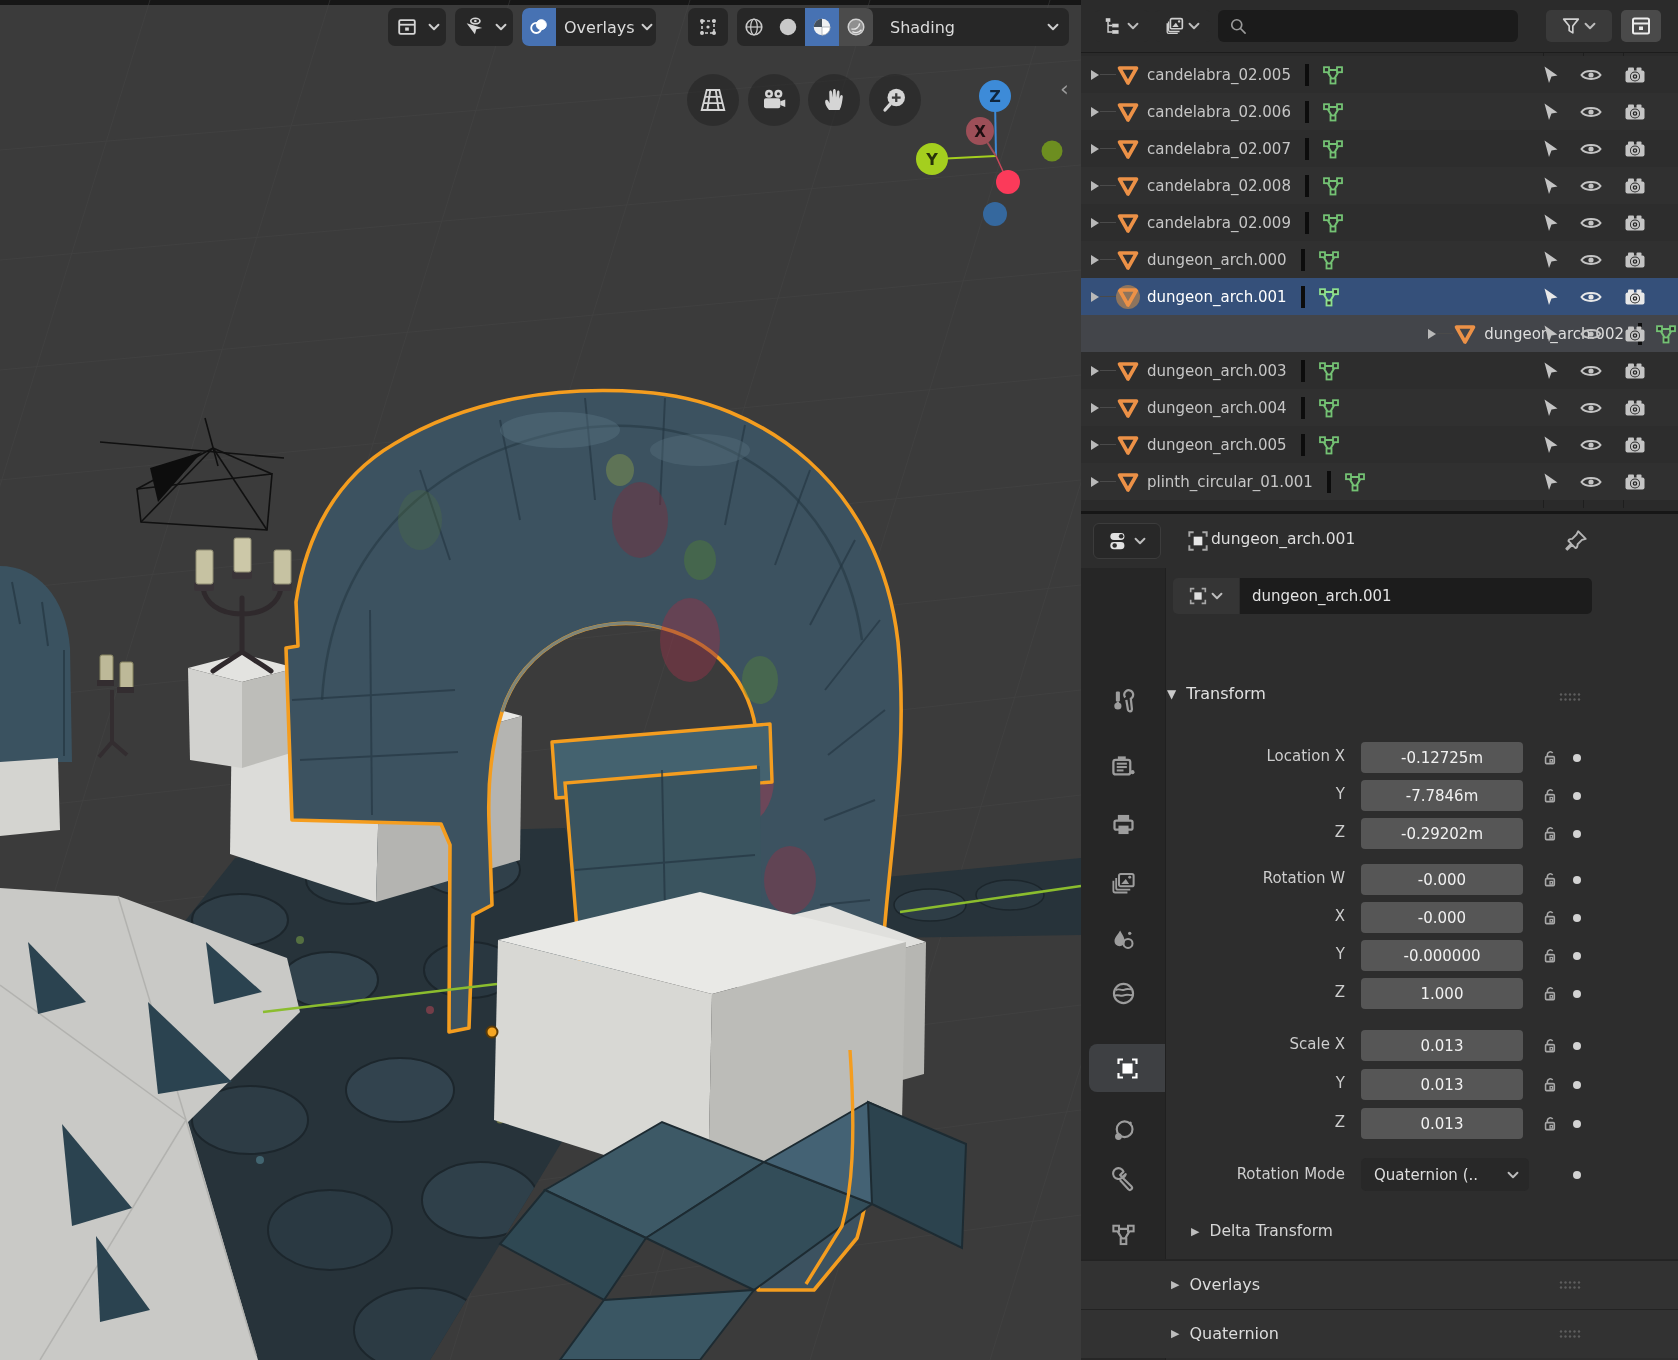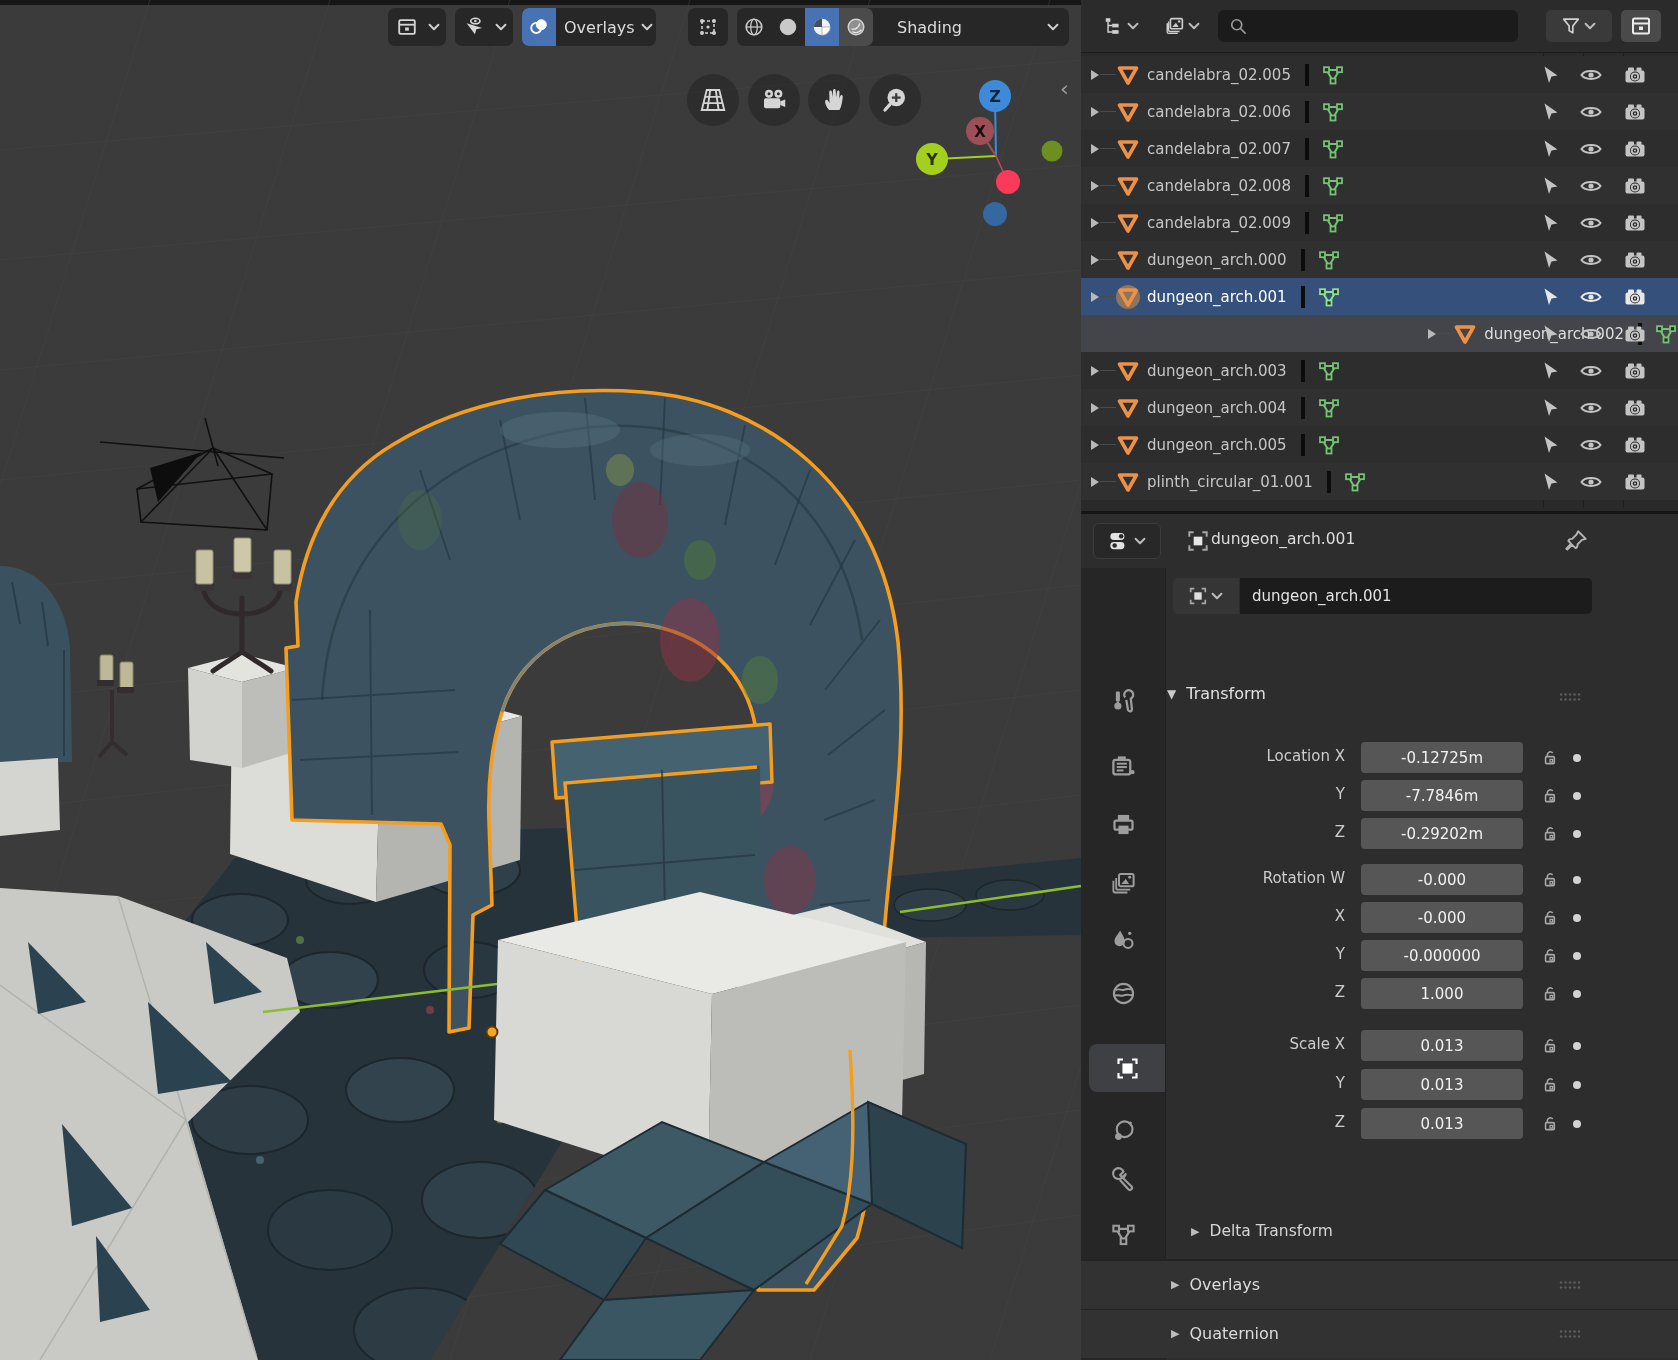--- a/index.html
+++ b/index.html
@@ -407,21 +407,21 @@
             <path d="M12,12 L12,3 A9,9 0 0 0 3,12 Z" fill="#45505c"></path>
             <path d="M12,12 L21,12 A9,9 0 0 1 12,21 Z" fill="#ffffff" stroke="#9aa2aa" stroke-width=".8"></path>
           </svg>
       </span>
       <span class="sphere-btn lit">
         <svg width="22" height="22" viewBox="0 0 24 24">
             <circle cx="12" cy="12" r="8.5" fill="#8f8f8f" stroke="#d2d2d2" stroke-width="1.6"></circle>
             <path d="M8,17 A8,8 0 0 0 18,15 M7,14 A7,7 0 0 0 16,8" fill="none" stroke="#e4e4e4" stroke-width="1.6"></path>
           </svg>
       </span>
-      <span class="vp-label" style="padding-left:24px">Shading</span>
+      <span class="vp-label" style="padding-left:17px">Shading</span>
       <svg class="chev" viewBox="0 0 18 18" style="color:#cfcfcf;margin-left:auto;margin-right:8px">
           <use href="#s-chev"></use>
         </svg>
     </div>
 
     <div class="vp-tool" style="left:687px;top:74px">
       <svg width="30" height="30" viewBox="0 0 24 24">
           <path d="M7,4 H17 L21,20 H3 Z M9.8,4 L7.5,20 M14.2,4 L16.5,20 M6,9.5 H18 M4.8,14.5 H19.2" fill="none" stroke="#d5d5d5" stroke-width="1.5"></path>
         </svg>
     </div>
@@ -1077,20 +1077,30 @@
     </div>
     <div class="trow" style="top:594px">
       <span class="tl">Z</span>
       <span class="tf">0.013</span>
       <svg class="lk" viewBox="0 0 24 24">
           <use href="#s-lock"></use>
         </svg>
       <span class="dot"></span>
     </div>
 
+    <div class="trow" style="top:644px">
+      <span class="tl" style="top:7px">Rotation Mode</span>
+      <span class="dd">
+        <span>Quaternion (..</span>
+        <svg class="chev" viewBox="0 0 18 18" style="color:#bdbdbd">
+            <use href="#s-chev"></use>
+          </svg>
+      </span>
+      <span class="dot" style="top:13px"></span>
+    </div>
 
     <div class="sub" style="top:708px">
       <span class="tri-r">▶</span>
       <span>Delta Transform</span>
     </div>
 
     <div class="sep" style="top:745px"></div>
     <div class="band" style="top:746px">
       <span class="sub">
           <span class="tri-r">▶</span>

